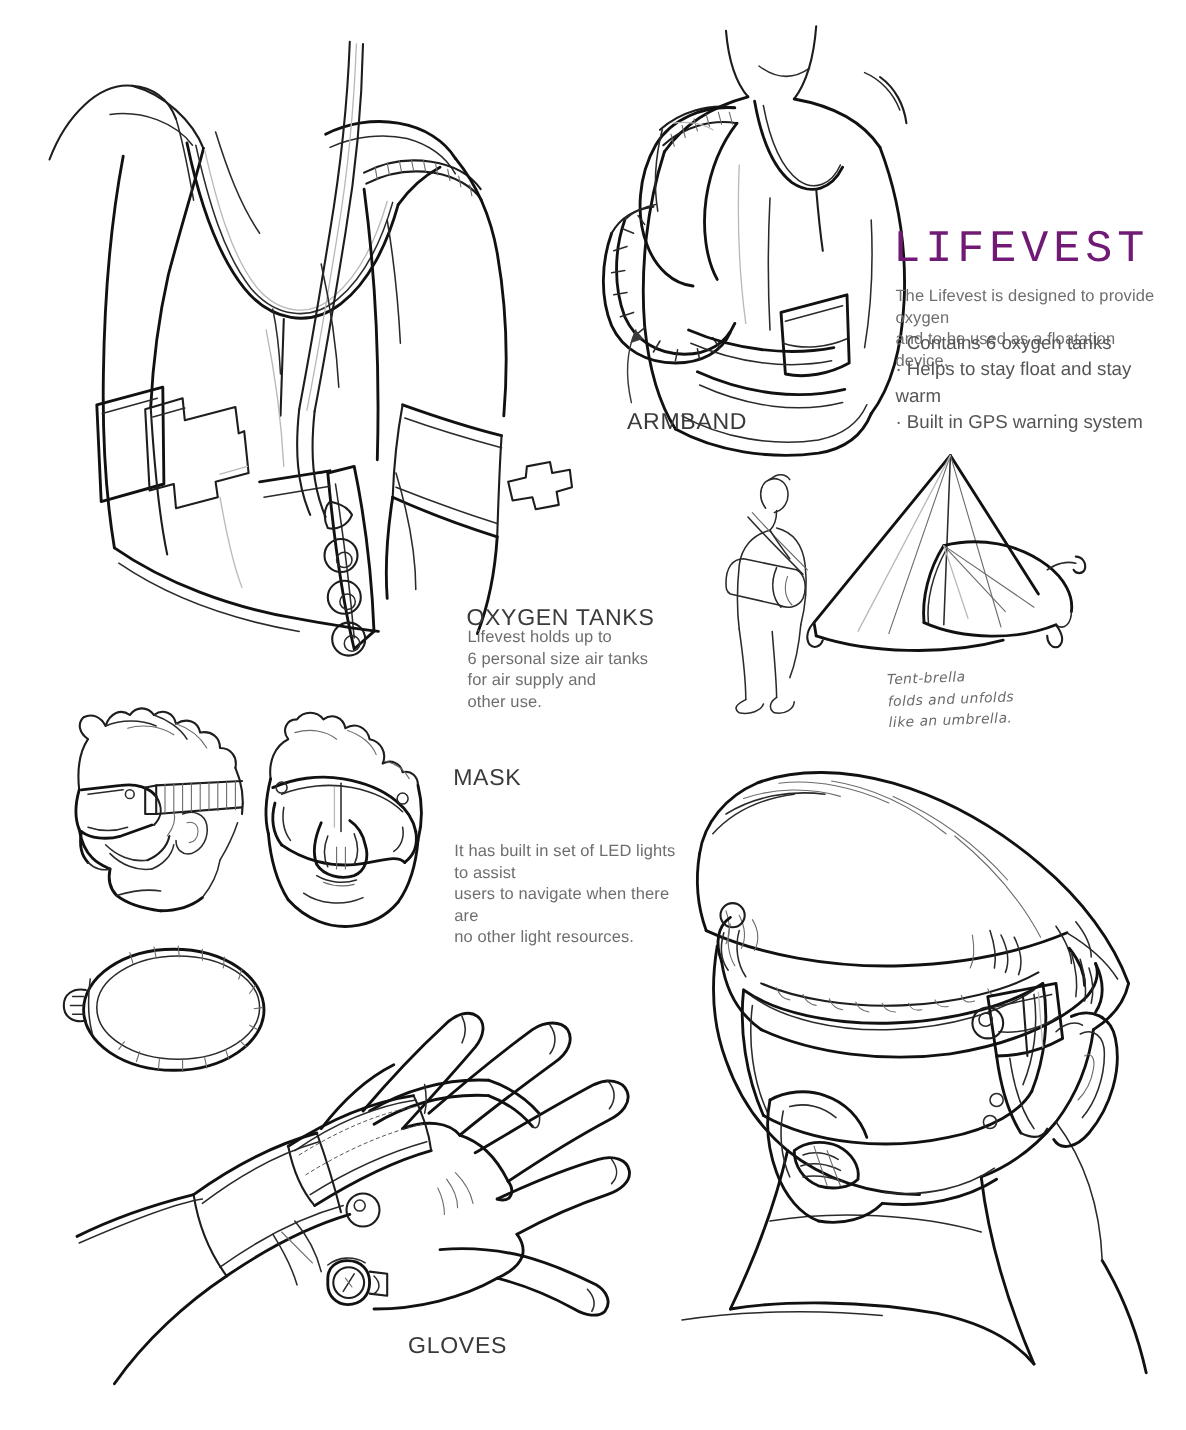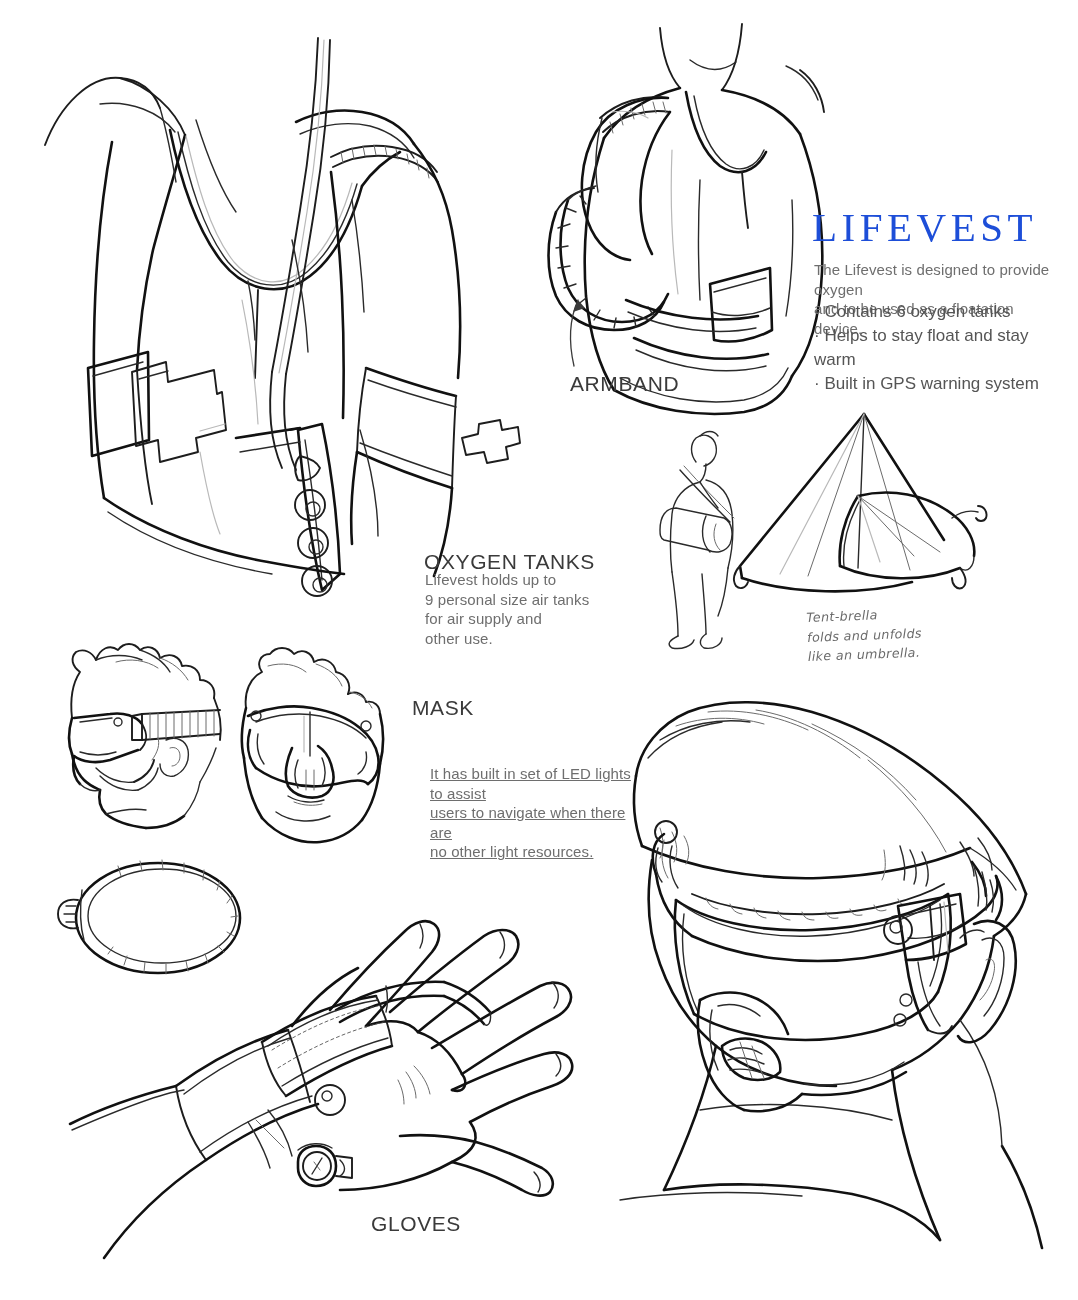--- a/index.html
+++ b/index.html
@@ -17,23 +17,23 @@
   .ln-m{fill:none;stroke:#2a2a2a;stroke-width:1.4;stroke-linecap:round;stroke-linejoin:round;}
   .ln-t{fill:none;stroke:#6b6b6b;stroke-width:1.0;stroke-linecap:round;stroke-linejoin:round;}
   .ln-g{fill:none;stroke:#b9b9b9;stroke-width:1.2;stroke-linecap:round;stroke-linejoin:round;}
   .ln-d{fill:none;stroke:#555;stroke-width:0.9;stroke-dasharray:3 3;stroke-linecap:round;}
   .arrow{fill:none;stroke:#3a3a3a;stroke-width:1.3;stroke-linecap:round;}
   .arrowhead{fill:#3a3a3a;stroke:none;}
 
   
   .txt{position:absolute;color:#3c3c3c;}
   .title-lifevest{
-    font-size:41px;letter-spacing:4.5px;color:#1d4ed8;
+    font-size:41px;letter-spacing:4.5px;color:#701a75;
     font-weight:300;line-height:1;
-    font-family:Liberation Serif, serif;
+    font-family:Liberation Mono, monospace;
   }
   .hd{
     font-size:21px;letter-spacing:0.6px;color:#3a3a3a;font-weight:400;
     line-height:1.15;
   }
   .bd{
     font-size:15px;line-height:1.30;color:#6e6e6e;font-weight:400;
     letter-spacing:0.1px;
   }
   .bullets{font-size:17px;line-height:1.42;color:#555;}
@@ -567,26 +567,26 @@
   <div class="txt bd blk" style="left:814px;top:260px;width:240px;">The Lifevest is designed to provide oxygen
 and to be used as a floatation device.</div>
   <div class="txt bullets blk" style="left:814px;top:300px;width:240px;">· Contains 6 oxygen tanks
 · Helps to stay float and stay warm
 · Built in GPS warning system</div>
 
   <div class="txt hd" style="left:570px;top:372px;">ARMBAND</div>
 
   <div class="txt hd" style="left:424px;top:550px;">OXYGEN TANKS</div>
   <div class="txt bd blk" style="left:425px;top:570px;width:200px;">Lifevest holds up to
-9 personal size air tanks
+6 personal size air tanks
 for air supply and
 other use.</div>
 
   <div class="txt hd" style="left:412px;top:696px;">MASK</div>
-  <div class="txt bd blk" style="left:430px;top:764px;width:210px;text-decoration:underline;">It has built in set of LED lights to assist
+  <div class="txt bd blk" style="left:413px;top:764px;width:210px;">It has built in set of LED lights to assist
 users to navigate when there are
 no other light resources.</div>
 
   <div class="txt hd" style="left:371px;top:1212px;">GLOVES</div>
 
   <div class="txt hand blk" style="left:806px;top:608px;width:180px;">Tent-brella
 folds and unfolds
 like an umbrella.</div>
 
 </div>

